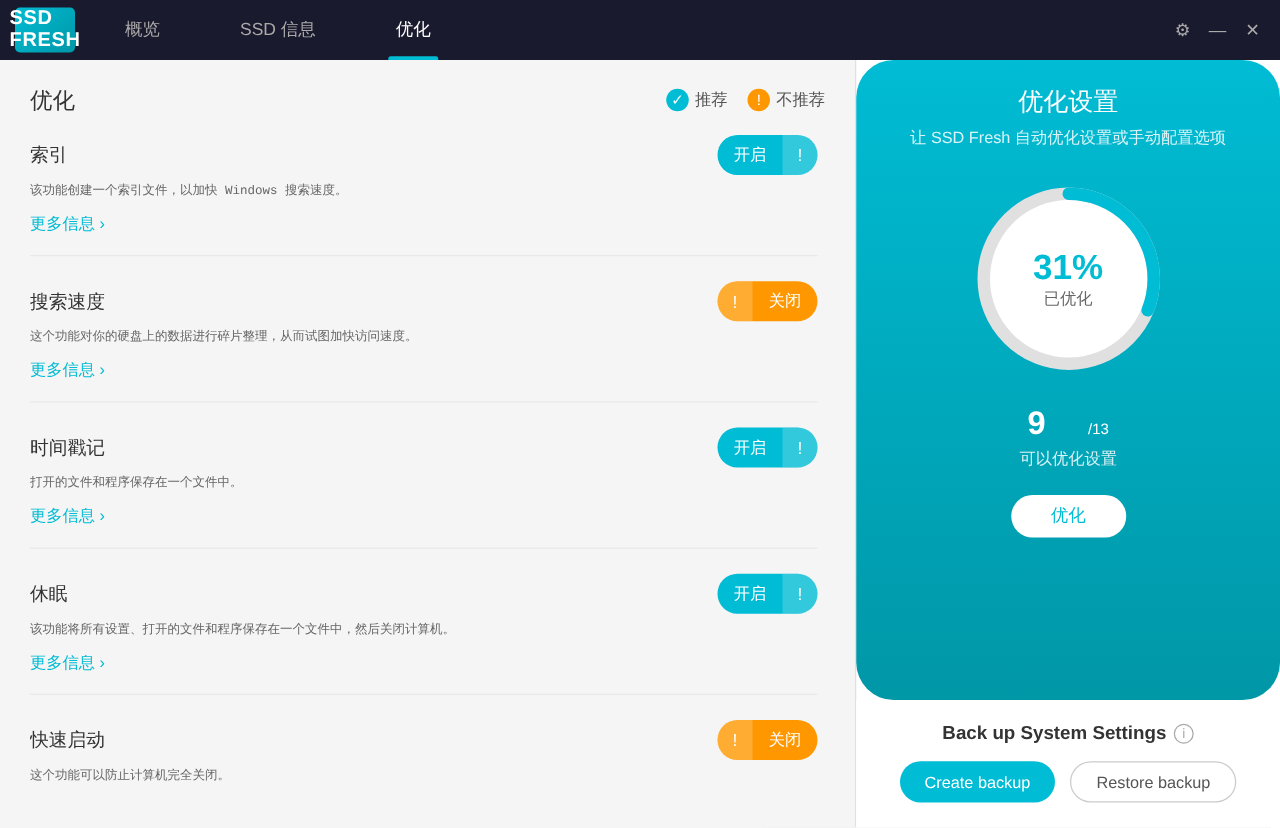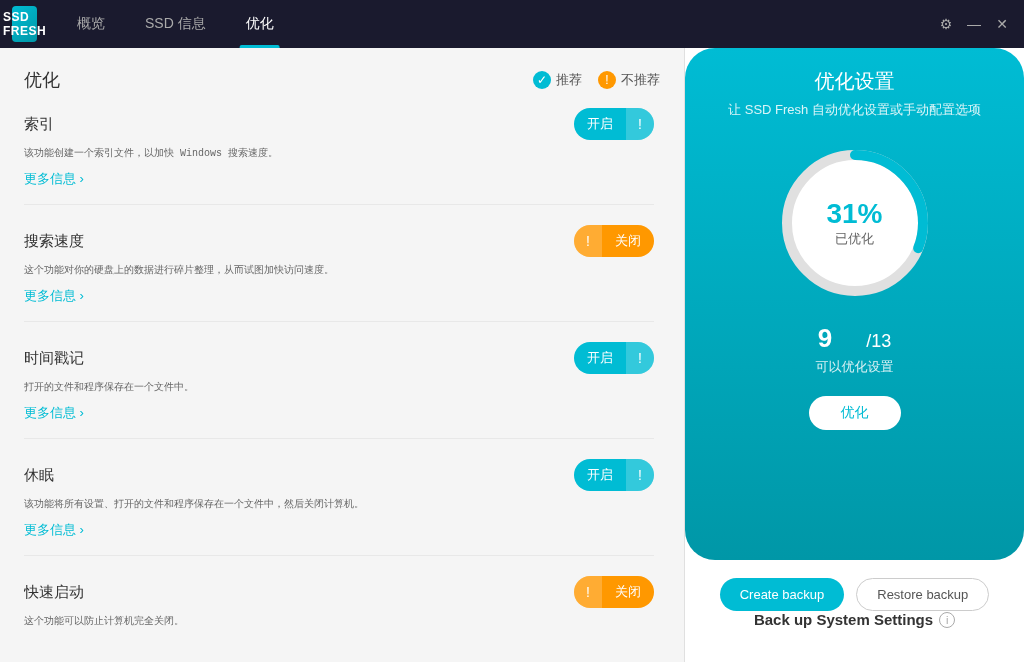--- a/index.html
+++ b/index.html
@@ -21,37 +21,38 @@
       align-items: center;
       padding: 0 12px;
       position: relative;
     }
     #logo-area {
       display: flex;
       align-items: center;
       margin-right: 20px;
     }
     #logo-box {
-      width: 25px;
+      width: 48px;
       height: 36px;
       background: linear-gradient(135deg, #00bcd4, #0097a7);
       border-radius: 4px;
       display: flex;
       align-items: center;
       justify-content: center;
       font-weight: bold;
-      font-size: 12px;
+      font-size: 16px;
       color: white;
       letter-spacing: 0.5px;
     }
     #nav-tabs {
       display: flex;
       align-items: center;
       flex: 1;
       height: 100%;
+      gap: 24px;
     }
     .nav-tab {
       color: #aaa;
       font-size: 14px;
       padding: 0 20px;
       height: 100%;
       display: flex;
       align-items: center;
       cursor: pointer;
       position: relative;
@@ -307,21 +308,21 @@
     #stats-row {
       text-align: center;
       margin-bottom: 14px;
     }
     #stats-number {
       font-size: 26px;
       font-weight: bold;
       color: white;
     }
     #stats-number .denom {
-      font-size: 18px;
+      font-size: 12px;
       font-weight: normal;
       padding-left: 34px;
     }
     #stats-desc {
       font-size: 13px;
       color: rgba(255,255,255,0.85);
       margin-top: 4px;
     }
     #optimize-btn {
       background: white;
@@ -517,24 +518,24 @@
         <div id="stats-number">
           <span>9</span><span class="denom">/<span>13</span></span>
         </div>
         <div id="stats-desc">可以优化设置</div>
       </div>
 
       <button id="optimize-btn">优化</button>
     </div>
 
     <div id="right-bottom">
+      <div id="backup-title-row">
+        <span id="backup-title">Back up System Settings</span>
+        <div id="backup-info-icon">i</div>
+      </div>
       <div id="backup-buttons">
         <button class="backup-btn primary">Create backup</button>
         <button class="backup-btn secondary">Restore backup</button>
       </div>
-      <div id="backup-title-row">
-        <span id="backup-title">Back up System Settings</span>
-        <div id="backup-info-icon">i</div>
-      </div>
     </div>
   </div>
 
 </div>
 
 </body></html>

